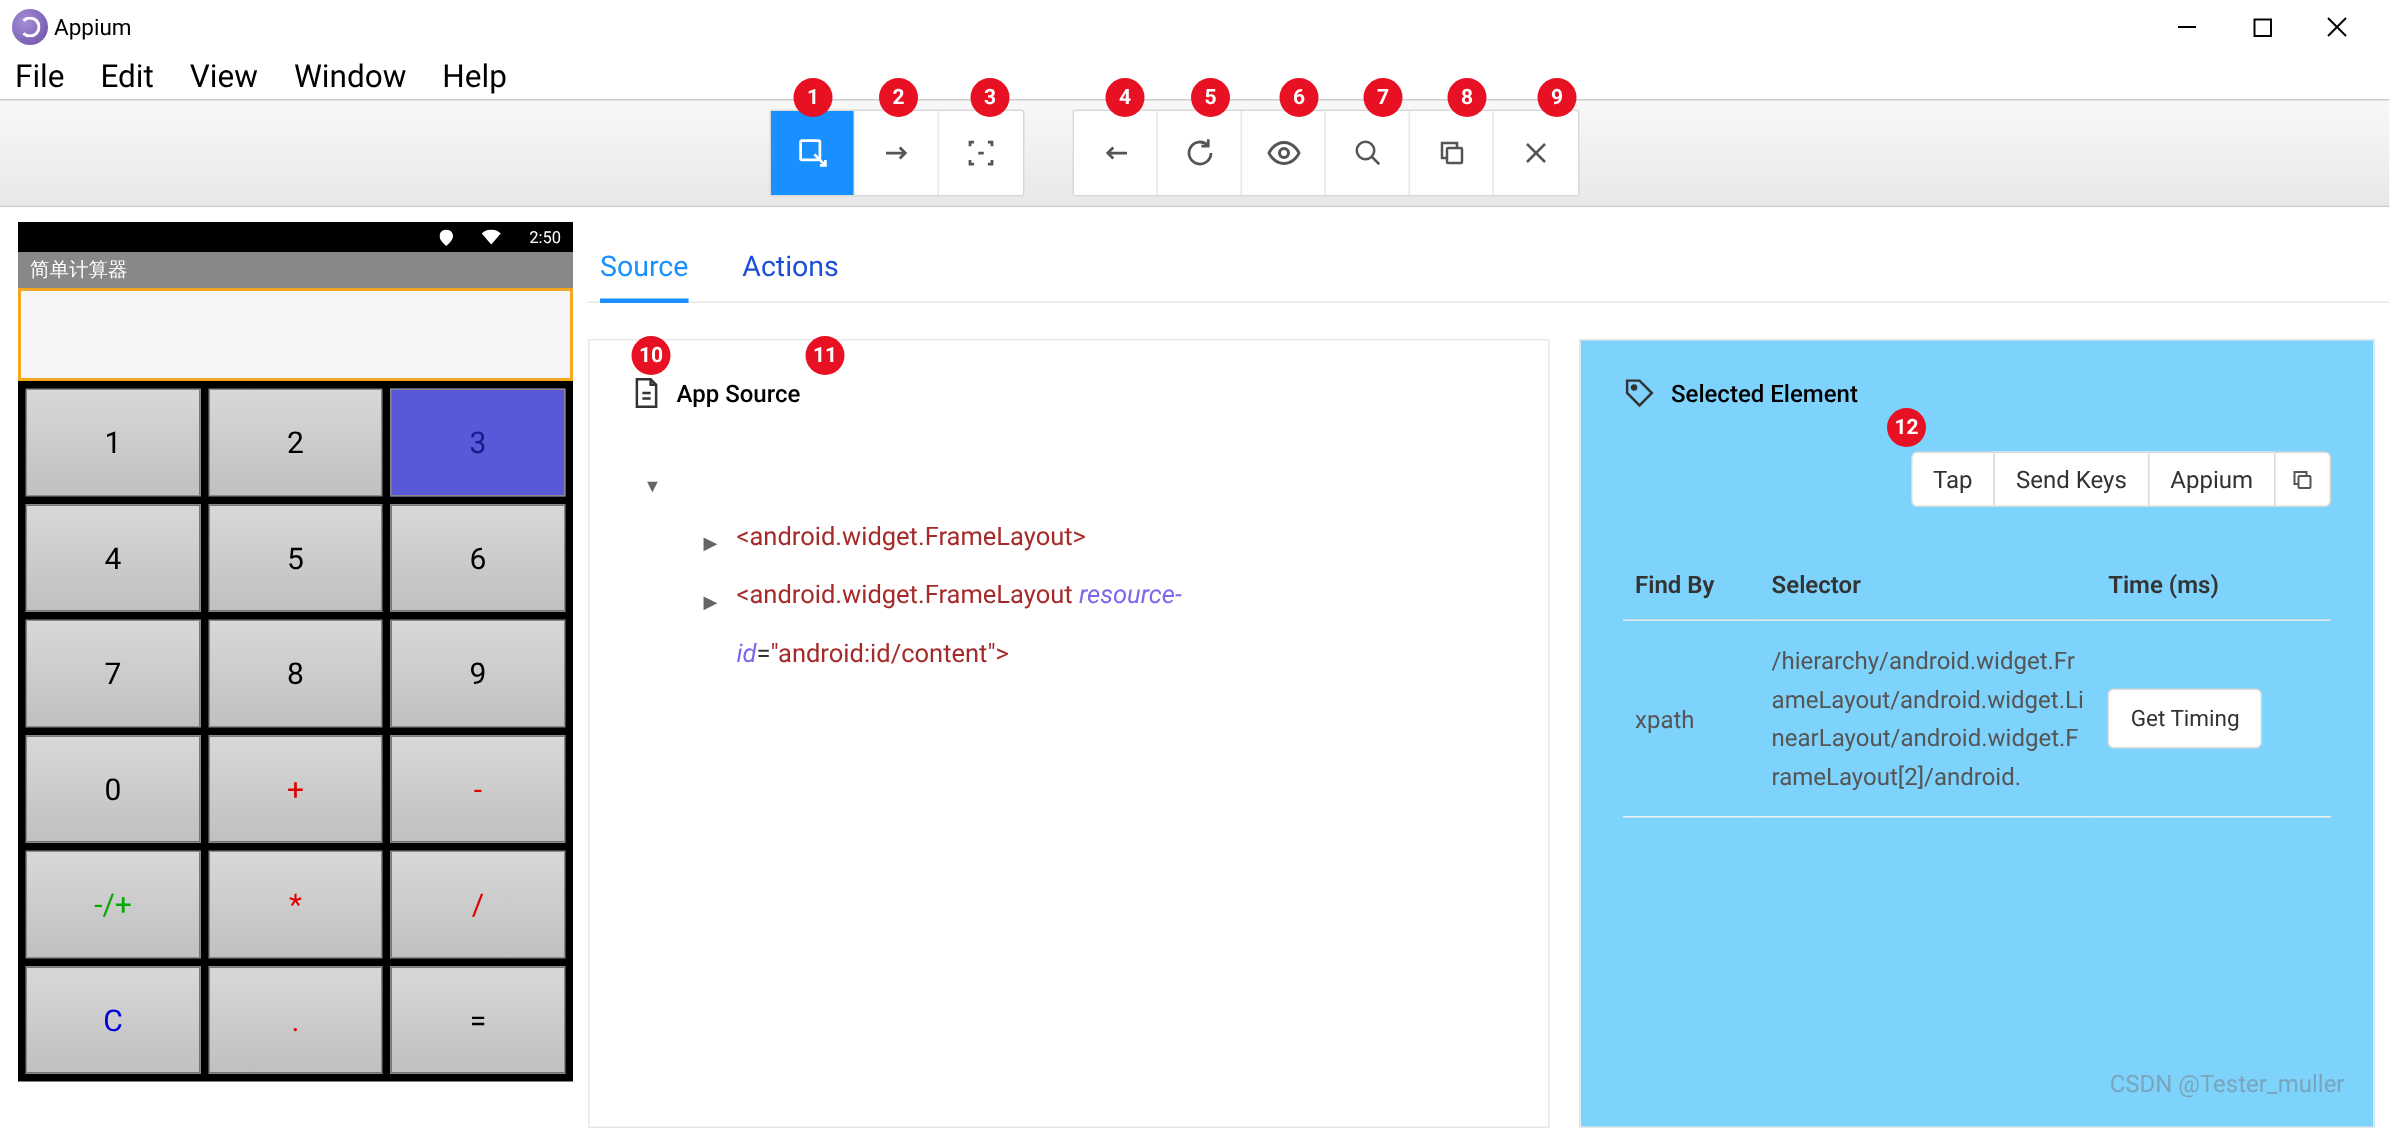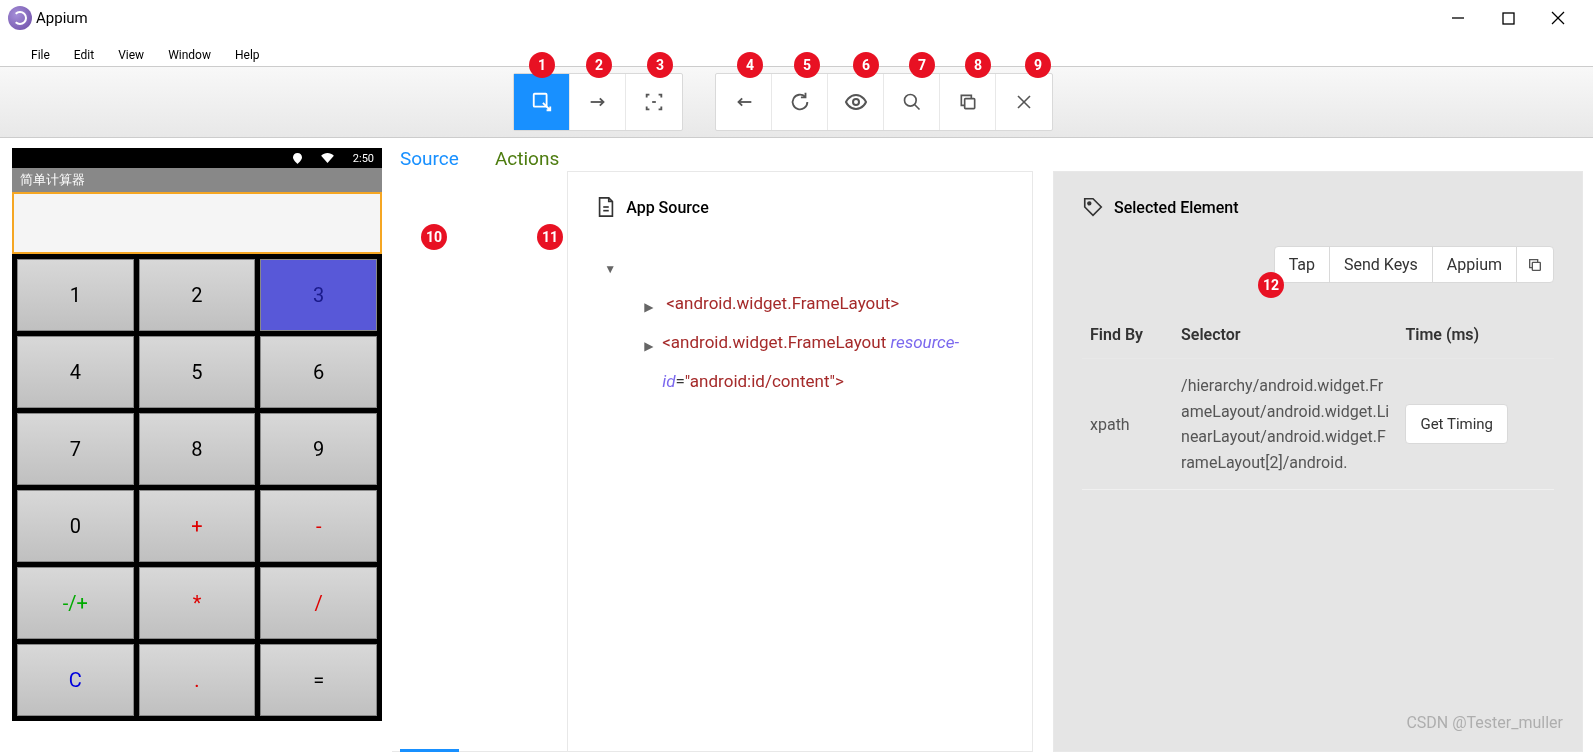--- a/index.html
+++ b/index.html
@@ -6,21 +6,21 @@
     body { background: #fff; width: 1593px; height: 752px; overflow: hidden; position: relative; }
     
     .title-bar { height: 36px; display: flex; align-items: center; padding: 0 8px; justify-content: space-between; }
     .title-left { display: flex; align-items: center; gap: 4px; }
     .appium-icon { width: 24px; height: 24px; border-radius: 50%; background: radial-gradient(circle at 35% 35%, #a58fd8, #6b4ba5); position: relative; }
     .appium-icon::after { content: ""; position: absolute; width: 10px; height: 10px; border: 2px solid #fff; border-radius: 50%; top: 5px; left: 5px; border-left-color: transparent; }
     .app-title { font-size: 15px; color: #000; }
     .win-controls { display: flex; gap: 28px; align-items: center; padding-right: 16px; }
     .win-btn { width: 22px; height: 22px; display: flex; align-items: center; justify-content: center; font-size: 14px; cursor: pointer; }
     
-    .menu-bar { height: 30px; display: flex; align-items: flex-end; padding: 0 21px; gap: 4px; font-size: 12px; }
+    .menu-bar { height: 30px; display: flex; align-items: flex-start; padding: 0 0; gap: 4px; font-size: 21px; }
     .menu-item { padding: 4px 10px; cursor: pointer; }
     
     .toolbar-row { height: 72px; background: linear-gradient(to bottom, #f8f8f8, #e8e8e8); border-top: 1px solid #ccc; border-bottom: 1px solid #ccc; position: relative; display: flex; align-items: center; padding-left: 513px; gap: 0; }
     .tool-group { display: flex; background: #fff; border: 1px solid #d9d9d9; border-radius: 2px; }
     .tool-btn { width: 56px; height: 56px; display: flex; align-items: center; justify-content: center; border-right: 1px solid #e8e8e8; cursor: pointer; color: #555; font-size: 18px; }
     .tool-btn:last-child { border-right: none; }
     .tool-btn.active { background: #1890ff; color: #fff; }
     .tool-group + .tool-group { margin-left: 32px; }
     
     .red-badge { position: absolute; width: 26px; height: 26px; border-radius: 50%; background: #e81123; color: #fff; display: flex; align-items: center; justify-content: center; font-size: 14px; font-weight: bold; z-index: 10; }
@@ -33,41 +33,41 @@
     .status-right { display: flex; align-items: center; gap: 19px; }
     .app-header { height: 24px; background: #888; color: #fff; padding: 0 8px; display: flex; align-items: center; font-size: 13px; }
     .calc-display { height: 62px; background: #f5f5f5; border: 2px solid #f5a623; margin: 0; }
     .calc-grid { display: grid; grid-template-columns: repeat(3, 1fr); gap: 5px; padding: 5px; background: #000; }
     .calc-btn { height: 72px; background: linear-gradient(to bottom, #d8d8d8, #c0c0c0); border: 1px solid #888; display: flex; align-items: center; justify-content: center; font-size: 20px; cursor: pointer; color: #000; }
     .calc-btn.selected { background: #5858d8; color: #1a1a8a; }
     .calc-btn.red { color: #d00; }
     .calc-btn.green { color: #0a0; }
     .calc-btn.blue { color: #00d; }
     
-    .inspector-panel { flex: 1; display: flex; flex-direction: row; padding: 9px 0 0 0; }
+    .inspector-panel { flex: 1; display: flex; flex-direction: column; padding: 28px 0 0 0; }
     .tabs { display: flex; gap: 36px; padding: 0 8px 0 8px; border-bottom: 1px solid #e8e8e8; position: relative; }
-    .tab { padding: 0 0 12px 0; font-size: 19px; color: #4d7c0f; cursor: pointer; position: relative; }
+    .tab { padding: 0 0 12px 0; font-size: 19px; color: #1d4ed8; cursor: pointer; position: relative; }
     .tab.active { color: #1890ff; }
     .tab.active::after { content: ""; position: absolute; bottom: -1px; left: 0; right: 0; height: 3px; background: #1890ff; }
     
     .panels-row { display: flex; flex: 1; margin-top: 24px; overflow: hidden; }
     
     .source-panel { flex: 1; background: #fff; border: 1px solid #e8e8e8; margin-right: 20px; padding: 24px 28px; overflow: auto; }
     .panel-header { display: flex; align-items: center; gap: 10px; font-size: 16px; font-weight: 500; margin-bottom: 28px; }
     .tree { font-size: 17px; line-height: 2.3; }
     .tree-row { display: flex; align-items: flex-start; gap: 8px; }
     .tree-row.l0 { margin-left: 8px; }
     .tree-row.l1 { margin-left: 48px; }
     .tree-caret { color: #666; font-size: 12px; width: 14px; padding-top: 10px; cursor: pointer; }
     .tag-text { color: #a52a2a; }
     .attr-name { color: #7b68ee; font-style: italic; }
     .attr-val { color: #333; }
     .tree-text { max-width: 440px; }
     
-    .element-panel { width: 530px; background: #e5e5e5; border: 1px solid #e8e8e8; padding: 24px 28px; overflow: auto; margin-right: 10px; position: relative; }
+    .element-panel { width: 530px; background: #7dd3fc; border: 1px solid #e8e8e8; padding: 24px 28px; overflow: auto; margin-right: 10px; position: relative; }
     .action-btn-row { display: flex; justify-content: flex-end; gap: 0; margin-bottom: 28px; }
     .action-btn { padding: 8px 14px; border: 1px solid #d9d9d9; background: #fff; font-size: 16px; cursor: pointer; margin-left: -1px; color: #333; }
     .action-btn:first-child { border-radius: 4px 0 0 4px; margin-left: 0; }
     .action-btn.icon-only { padding: 8px 10px; border-radius: 0 4px 4px 0; }
     
     .element-table { width: 100%; border-collapse: collapse; font-size: 16px; }
     .element-table th { text-align: left; padding: 14px 8px; border-bottom: 1px solid #e8e8e8; font-weight: 600; color: #333; }
     .element-table td { padding: 14px 8px; border-bottom: 1px solid #f0f0f0; vertical-align: middle; color: #555; }
     .selector-cell { max-width: 170px; word-break: break-all; line-height: 1.6; }
     .get-timing { padding: 10px 14px; border: 1px solid #d9d9d9; background: #fff; font-size: 15px; cursor: pointer; border-radius: 4px; color: #333; }

